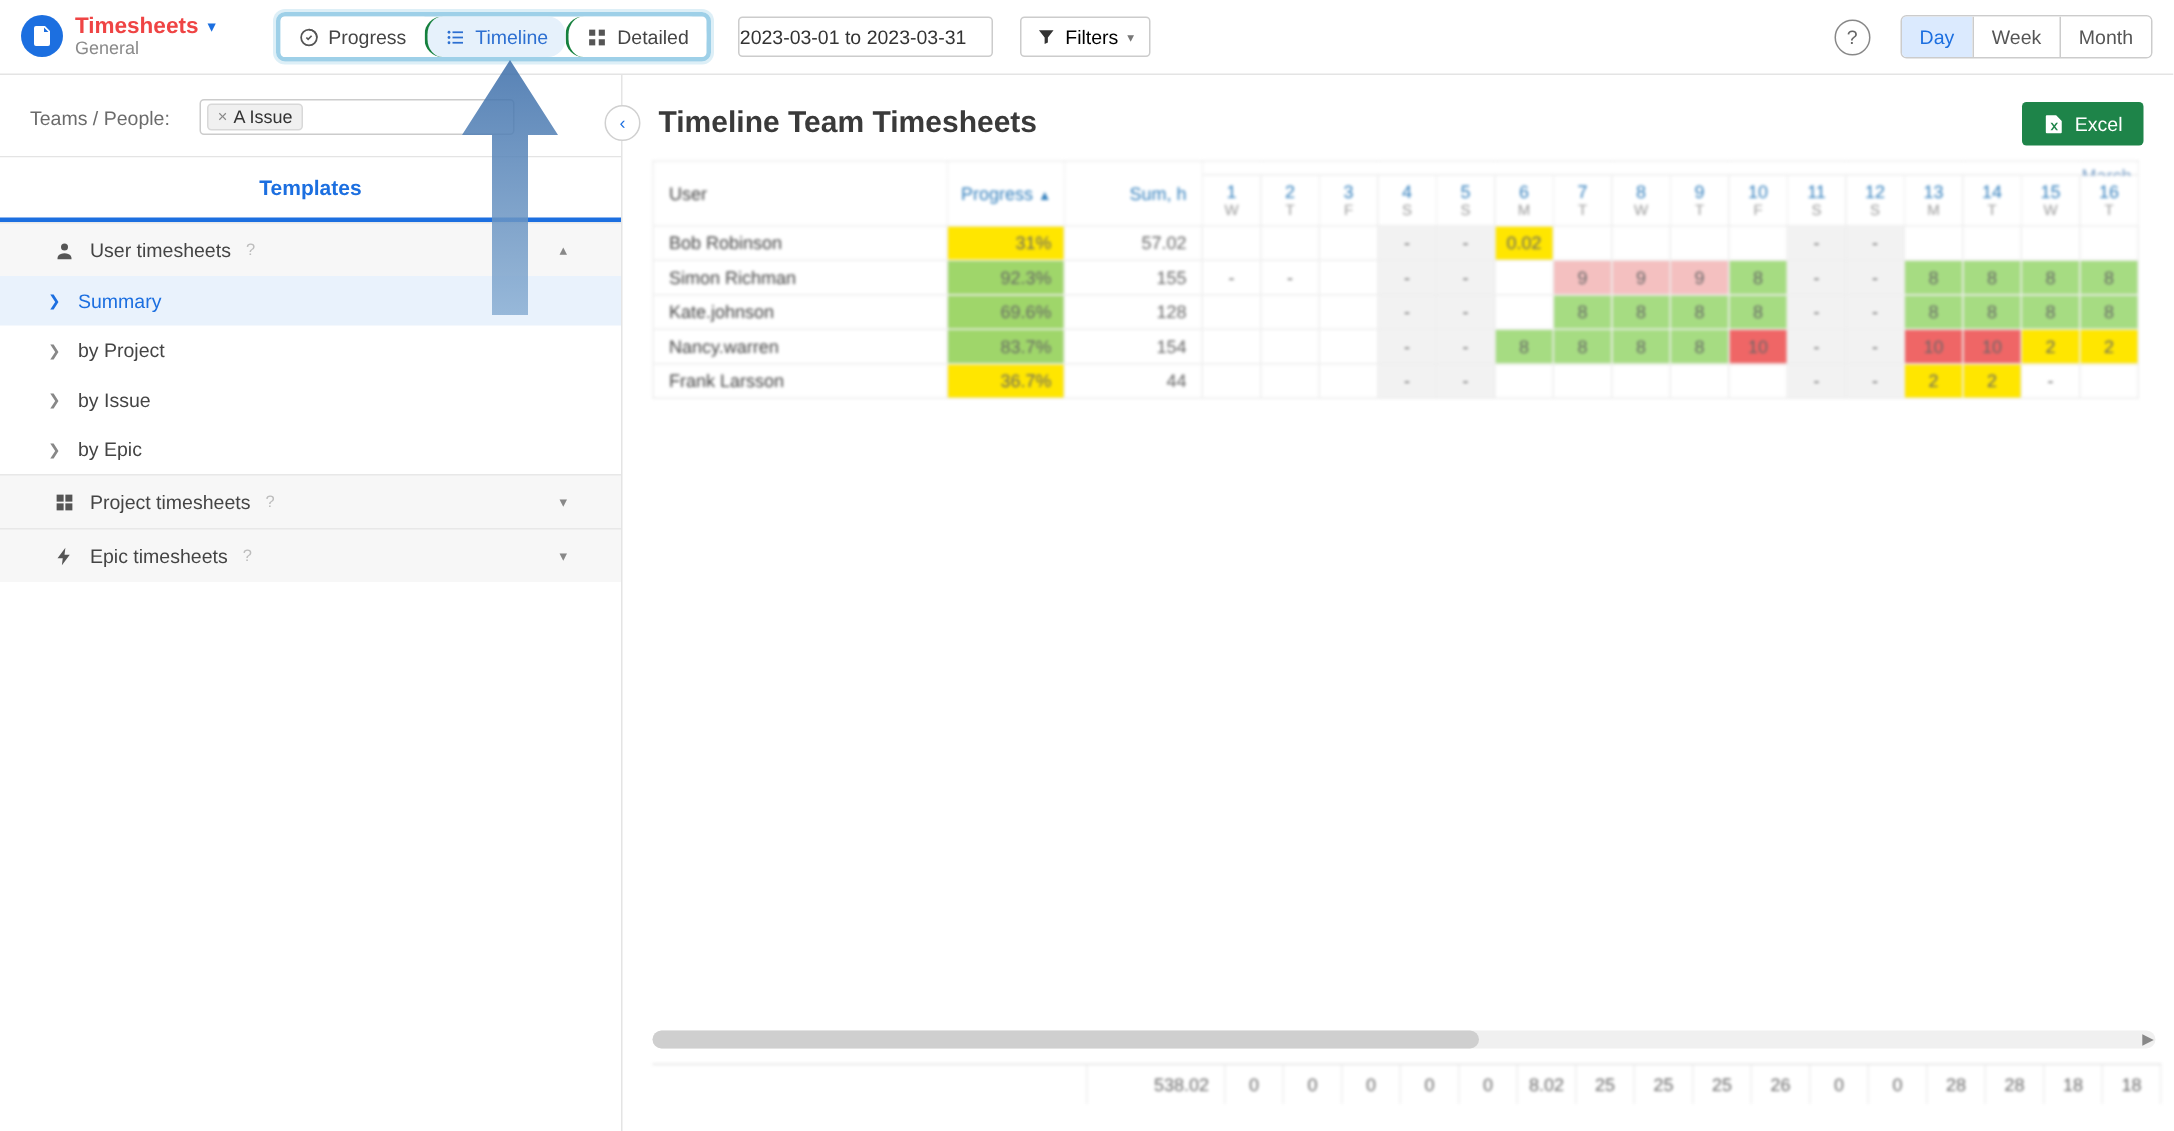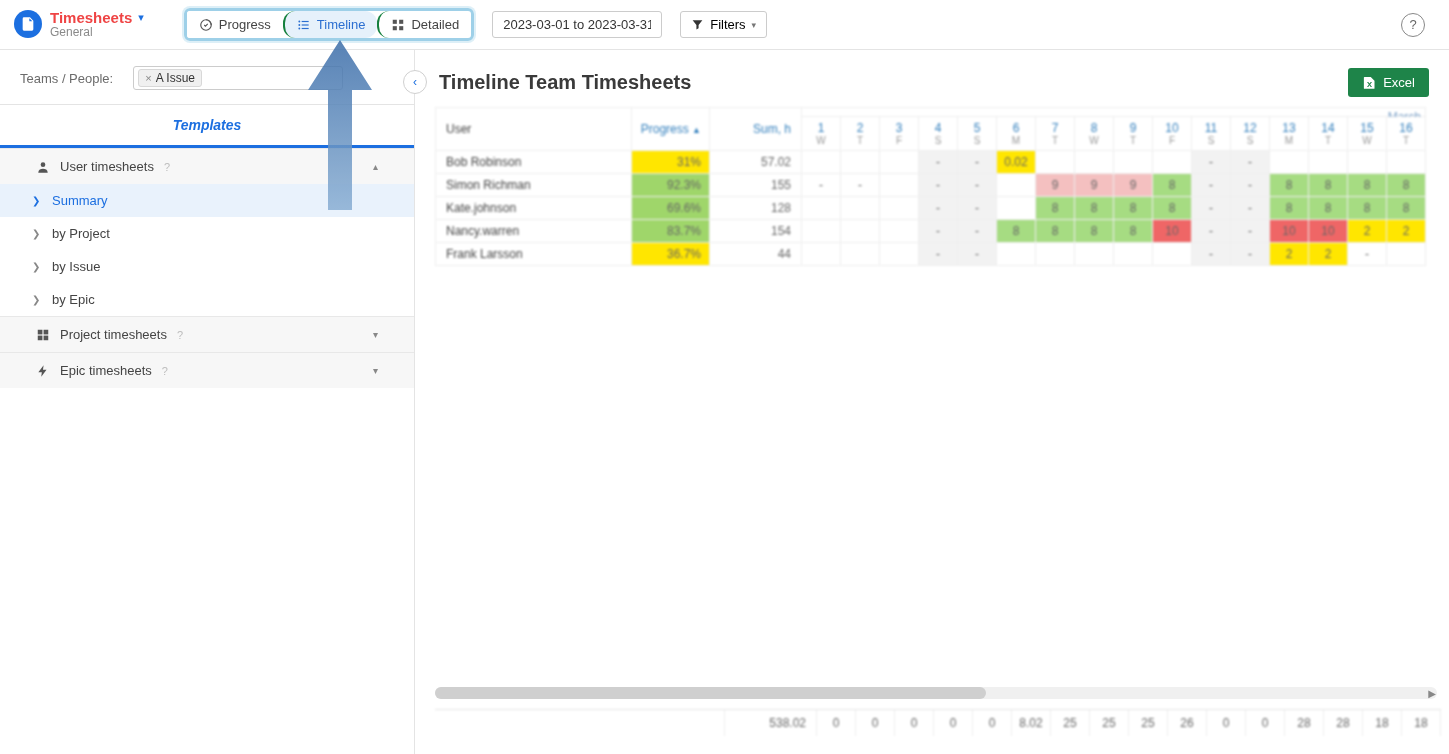--- a/index.html
+++ b/index.html
@@ -10,39 +10,39 @@
 .app-ident { display: flex; align-items: center; gap: 8px; }
 .app-ident .logo { width: 28px; height: 28px; border-radius: 50%; background: #1c6fe0; display: flex; align-items: center; justify-content: center; color: #fff; }
 .app-ident .ttl { font-size: 15px; font-weight: 600; color: #ef4444; line-height: 1; }
 .app-ident .sub { font-size: 12px; color: #8a8a8a; line-height: 1.2; }
 .app-ident .chev { color: #1c6fe0; font-size: 11px; margin-left: 2px; }
 .viewseg { display: flex; border: 3px solid #9ed0e8; border-radius: 6px; overflow: hidden; box-shadow: 0 0 0 2px rgba(158,208,232,0.35); }
 .viewseg button { background: #fff; border: none; padding: 6px 12px; font-size: 13px; cursor: pointer; display: flex; align-items: center; gap: 6px; color: #444; }
 .viewseg button + button { border-left: 2px solid #15803d; border-radius: 12px; }
 .viewseg button.active { background: #e6f1fb; color: #2c6fd1; }
 .viewseg svg { width: 14px; height: 14px; }
-.dateinput { padding: 5px 10px; border: 1px solid #ccc; border-radius: 3px; width: 170px; font-size: 13px; color: #333; margin-left: 8px; }
+.dateinput { padding: 5px 0; border: 1px solid #ccc; border-radius: 3px; width: 170px; font-size: 13px; color: #333; margin-left: 8px; }
 .filtersbtn { margin-left: 8px; padding: 5px 10px; border: 1px solid #ccc; border-radius: 3px; background: #fff; cursor: pointer; display: flex; align-items: center; gap: 6px; font-size: 13px; }
 .spacer { flex: 1; }
 .helpbtn { width: 24px; height: 24px; border-radius: 50%; border: 1.5px solid #888; background: #fff; color: #666; font-size: 13px; cursor: pointer; margin-right: 10px; display:flex;align-items:center;justify-content:center; }
 .periodseg { display: flex; border: 1px solid #ccc; border-radius: 4px; overflow: hidden; }
 .periodseg button { background: #fff; border: none; padding: 6px 12px; font-size: 13px; cursor: pointer; color: #555; }
 .periodseg button + button { border-left: 1px solid #ccc; }
 .periodseg button.active { background: #dbeafe; color: #1c6fe0; }
 
 
 .layout { display: flex; height: calc(754px - 50px); }
 .sidebar { width: 415px; border-right: 1px solid #e4e4e4; overflow: hidden; }
 .sb-top { display: flex; align-items: center; padding: 16px 20px 14px; gap: 20px; }
 .sb-top .label { color: #6b6b6b; font-size: 13px; }
 .chipbox { display: flex; align-items: center; border: 1px solid #ccc; border-radius: 3px; padding: 2px 4px; min-width: 210px; }
 .chip { display: inline-flex; align-items: center; background: #f0f0f0; border: 1px solid #d8d8d8; border-radius: 3px; padding: 1px 6px; font-size: 12px; gap: 4px; }
 .chip .x { color: #888; cursor: pointer; font-size: 11px; }
 .sb-tabs { display: flex; border-top: 1px solid #e4e4e4; }
-.sb-tabs button { flex: 1; background: #fff; border: none; padding: 12px 0; font-size: 14px; font-weight: 600; cursor: pointer; color: #555; font-style: italic; }
+.sb-tabs button { flex: 1; background: #fff; border: none; padding: 12px 0; font-size: 14px; font-weight: 600; cursor: pointer; color: #555; }
 .sb-tabs button.active { color: #1c6fe0; border-bottom: 3px solid #1c6fe0; }
 .accordion .group { background: #f7f7f7; padding: 10px 36px; display: flex; align-items: center; gap: 10px; color: #444; font-size: 13px; border-top: 1px solid #e8e8e8; cursor:pointer; }
 .accordion .group .hint { color: #bdbdbd; font-size: 11px; }
 .accordion .group .carrot { margin-left: auto; color: #888; font-size: 10px; }
 .accordion .items { background: #fff; }
 .accordion .item { padding: 9px 20px 9px 32px; display: flex; align-items: center; gap: 10px; font-size: 13px; color: #444; cursor:pointer; }
 .accordion .item.active { background: #e9f2fc; color: #1c6fe0; }
 .accordion .item .ico { width: 10px; display: inline-block; color: #888; font-size: 10px; }
 .accordion .item.active .ico { color: #1c6fe0; }
 
@@ -148,20 +148,25 @@
     <span>Filters</span>
     <span style="font-size:9px;color:#777;">▾</span>
   </button>
 
   <div class="spacer"></div>
 
   <button class="helpbtn">
     <span>?</span>
   </button>
 
+  <div class="periodseg">
+    <button class="active">Day</button>
+    <button>Week</button>
+    <button>Month</button>
+  </div>
 </div>
 
 <svg class="bigarrow" viewBox="0 0 80 170">
   <defs>
     <linearGradient id="ag" x1="0" y1="0" x2="0" y2="1">
       <stop offset="0%" stop-color="#3a6ca8"></stop>
       <stop offset="100%" stop-color="#89aed3"></stop>
     </linearGradient>
   </defs>
   <path d="M40 0 L72 50 L52 50 L52 170 L28 170 L28 50 L8 50 Z" fill="url(#ag)" opacity="0.85"></path>

